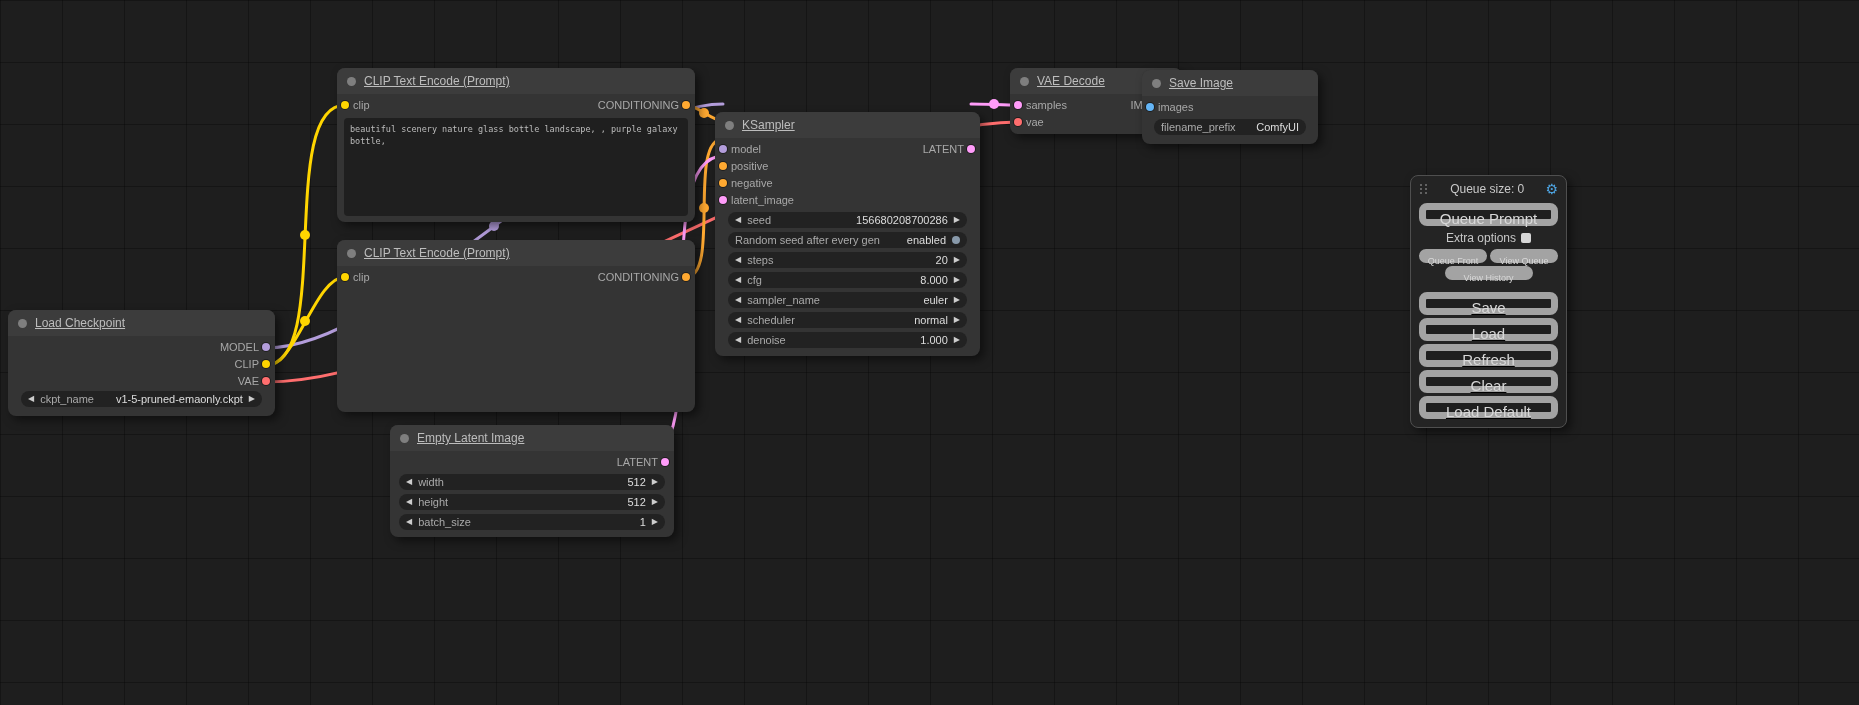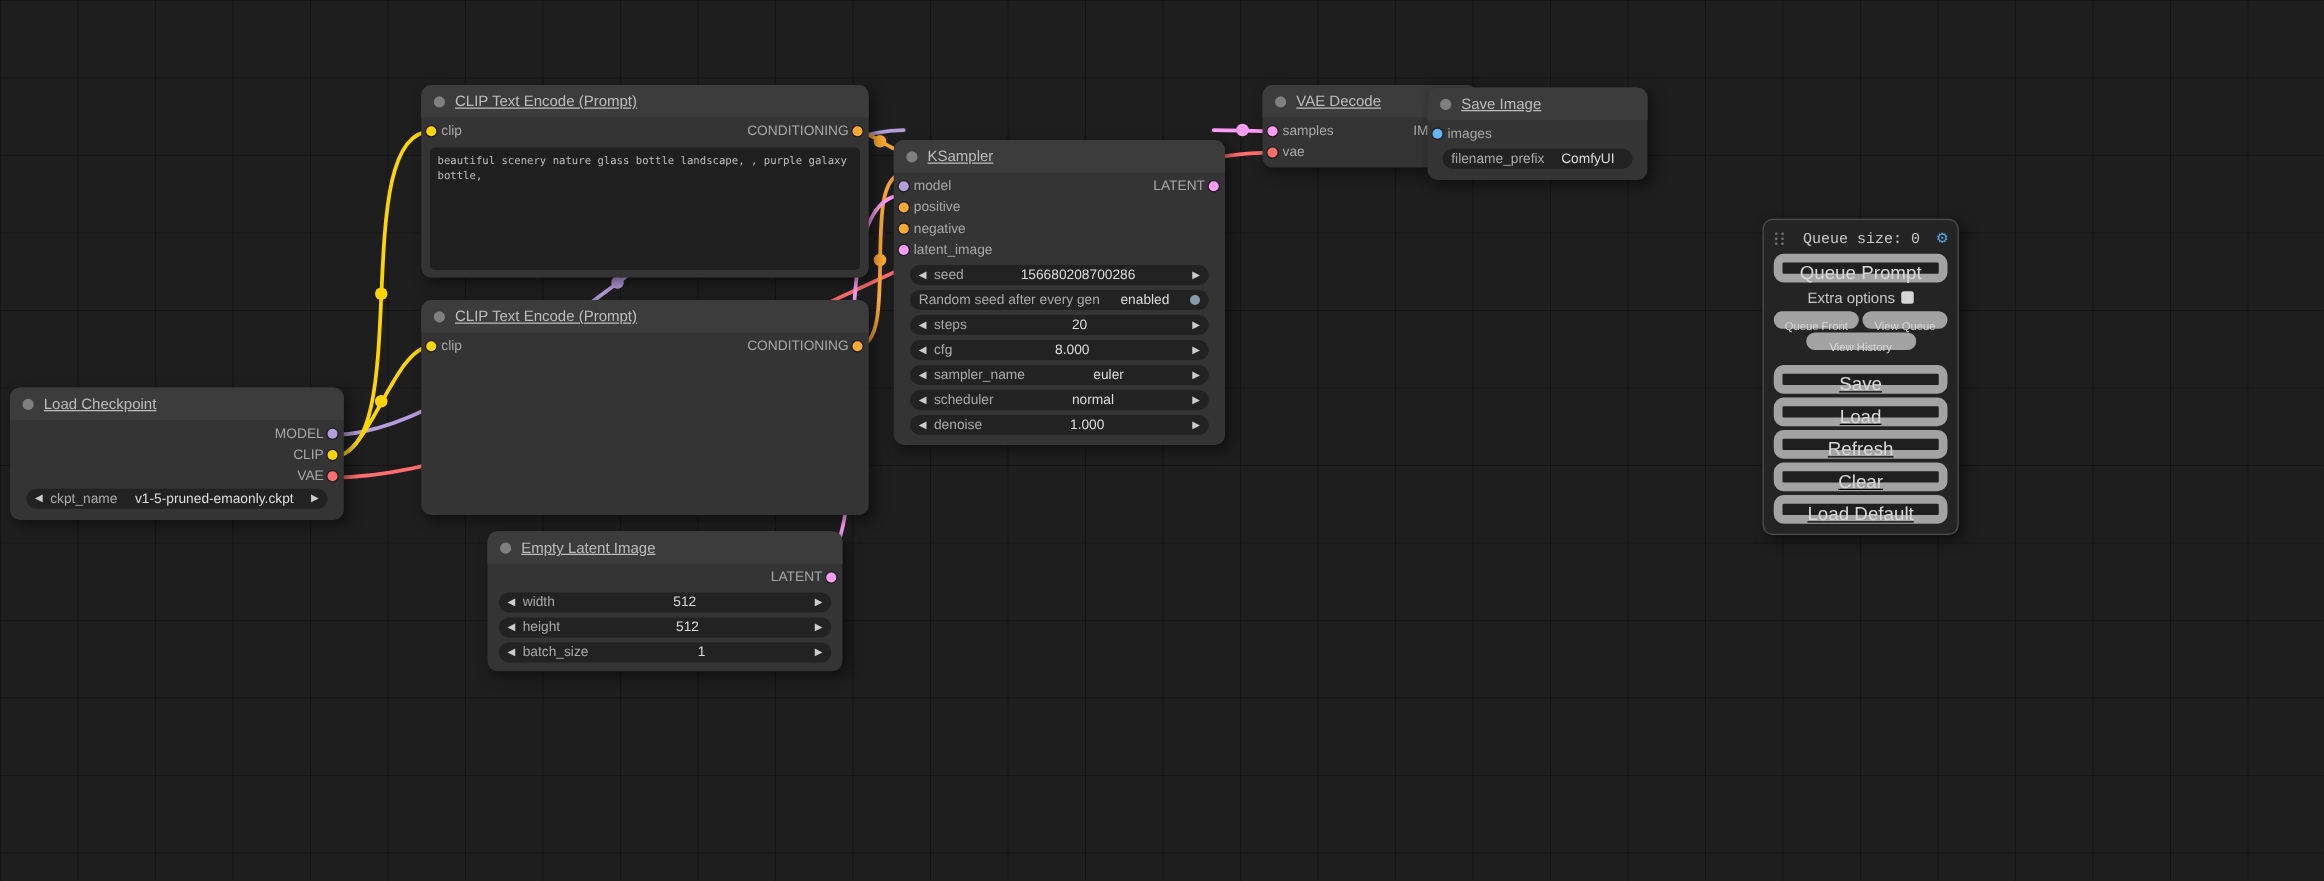--- a/index.html
+++ b/index.html
@@ -48,38 +48,38 @@
   .dot-latent { background:#FF9CF9; }
   .dot-image  { background:#64B5F6; }
 
   .widget {
     height:16px; background:#222222; border-radius:8px;
     display:flex; align-items:center; gap:6px;
     margin:4px 13px 0; padding:0 7px;
     font-size:11px; color:#aaaaaa; white-space:nowrap;
   }
   .widget .arrow { font-size:8px; color:#cccccc; line-height:1; flex:none; }
-  .widget .wvalue { flex:1; text-align:center; color:#dddddd; }
+  .widget .wvalue { flex:1; text-align:right; color:#dddddd; }
   .toggle-dot { width:8px; height:8px; border-radius:50%; background:#8899AA; flex:none; }
 
   .prompt-text {
     position:absolute; left:7px; right:7px;
     background:#1f1f1f; border:none; border-radius:4px;
     color:#bcbcbc; font-family:"DejaVu Sans Mono", monospace;
     font-size:8.5px; line-height:12px; padding:5px 6px;
     resize:none; overflow:hidden; outline:none;
   }
 
   
   #menu-panel {
     position:absolute; z-index:3; width:157px;
     background:#242424; border:1px solid #4f4f4f; border-radius:8px;
     padding:6px 8px 8px; box-shadow:4px 4px 10px rgba(0,0,0,0.5);
   }
-  .menu-top { display:flex; align-items:flex-end; justify-content:space-between; height:16px;font-family:Liberation Mono, monospace; }
+  .menu-top { display:flex; align-items:flex-start; justify-content:space-between; height:16px; }
   .queue-size { font-size:12px; color:#c8c8c8; }
   .gear { font-size:14px; color:#4da3e0; line-height:1; cursor:pointer; }
   .drag-handle { width:10px; height:14px; position:relative; }
   .drag-handle::before {
     content:""; position:absolute; left:1px; top:2px; width:2px; height:2px; border-radius:50%;
     background:#777;
     box-shadow:5px 0 0 #777, 0 4px 0 #777, 5px 4px 0 #777, 0 8px 0 #777, 5px 8px 0 #777;
   }
   .btn {
     display:block; width:100%;

